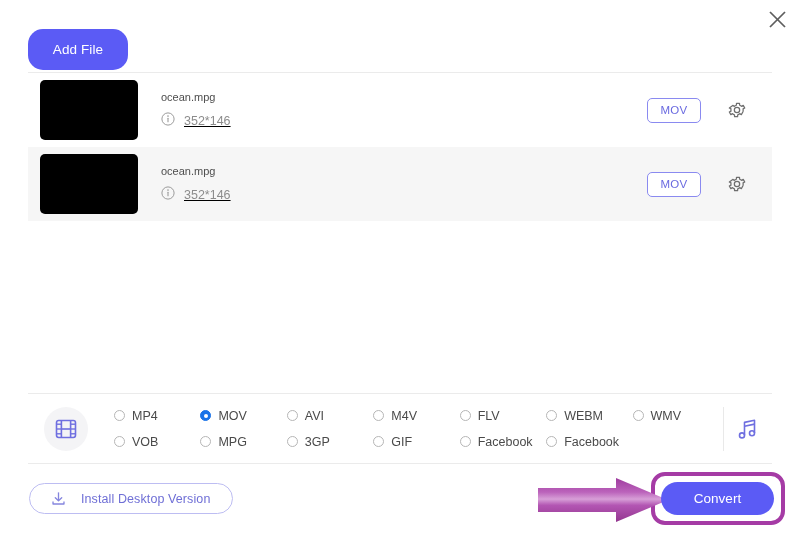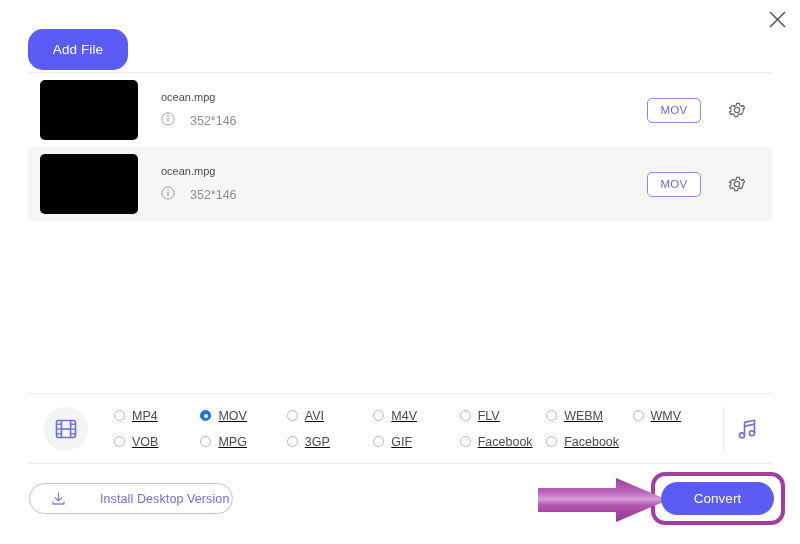--- a/index.html
+++ b/index.html
@@ -78,21 +78,22 @@
   }
   .file-name {
     font-size: 11px;
     color: #4d4d4d;
     margin-bottom: 9px;
     white-space: nowrap;
   }
   .file-dim-row {
     display: flex;
     align-items: center;
-    gap: 15px;
+    gap: 9px;
+    text-decoration: underline;
   }
   .file-dim {
     font-size: 12.5px;
     color: #8c8c8c;
   }
   .info-icon { display: block; }
   .fmt-chip {
     flex: 0 0 auto;
     width: 54px; height: 25px;
     border: 1px solid #8a8af0;
@@ -113,21 +114,20 @@
     display: flex; align-items: center; justify-content: center;
   }
 
   
   #format-bar {
     position: absolute;
     left: 28px; top: 394px;
     width: 744px; height: 69px;
     display: flex;
     align-items: center;
-    text-decoration: underline;
   }
   #film-badge {
     flex: 0 0 auto;
     width: 44px; height: 44px;
     border-radius: 50%;
     background: #f4f4f6;
     margin-left: 16px;
     display: flex; align-items: center; justify-content: center;
   }
   #radio-grid {
@@ -184,21 +184,20 @@
   
   #install-btn {
     position: absolute;
     left: 29px; top: 483px;
     width: 204px; height: 31px;
     border: 1px solid #bdbdf2;
     border-radius: 16px;
     background: #fff;
     display: flex; align-items: center;
     cursor: pointer;
-    gap: 19px;
   }
   #install-icon {
     margin-left: 20px;
     margin-right: 14px;
     display: flex; align-items: center;
   }
   #install-label {
     font-size: 12.5px;
     color: #6f6fd6;
     letter-spacing: .1px;

